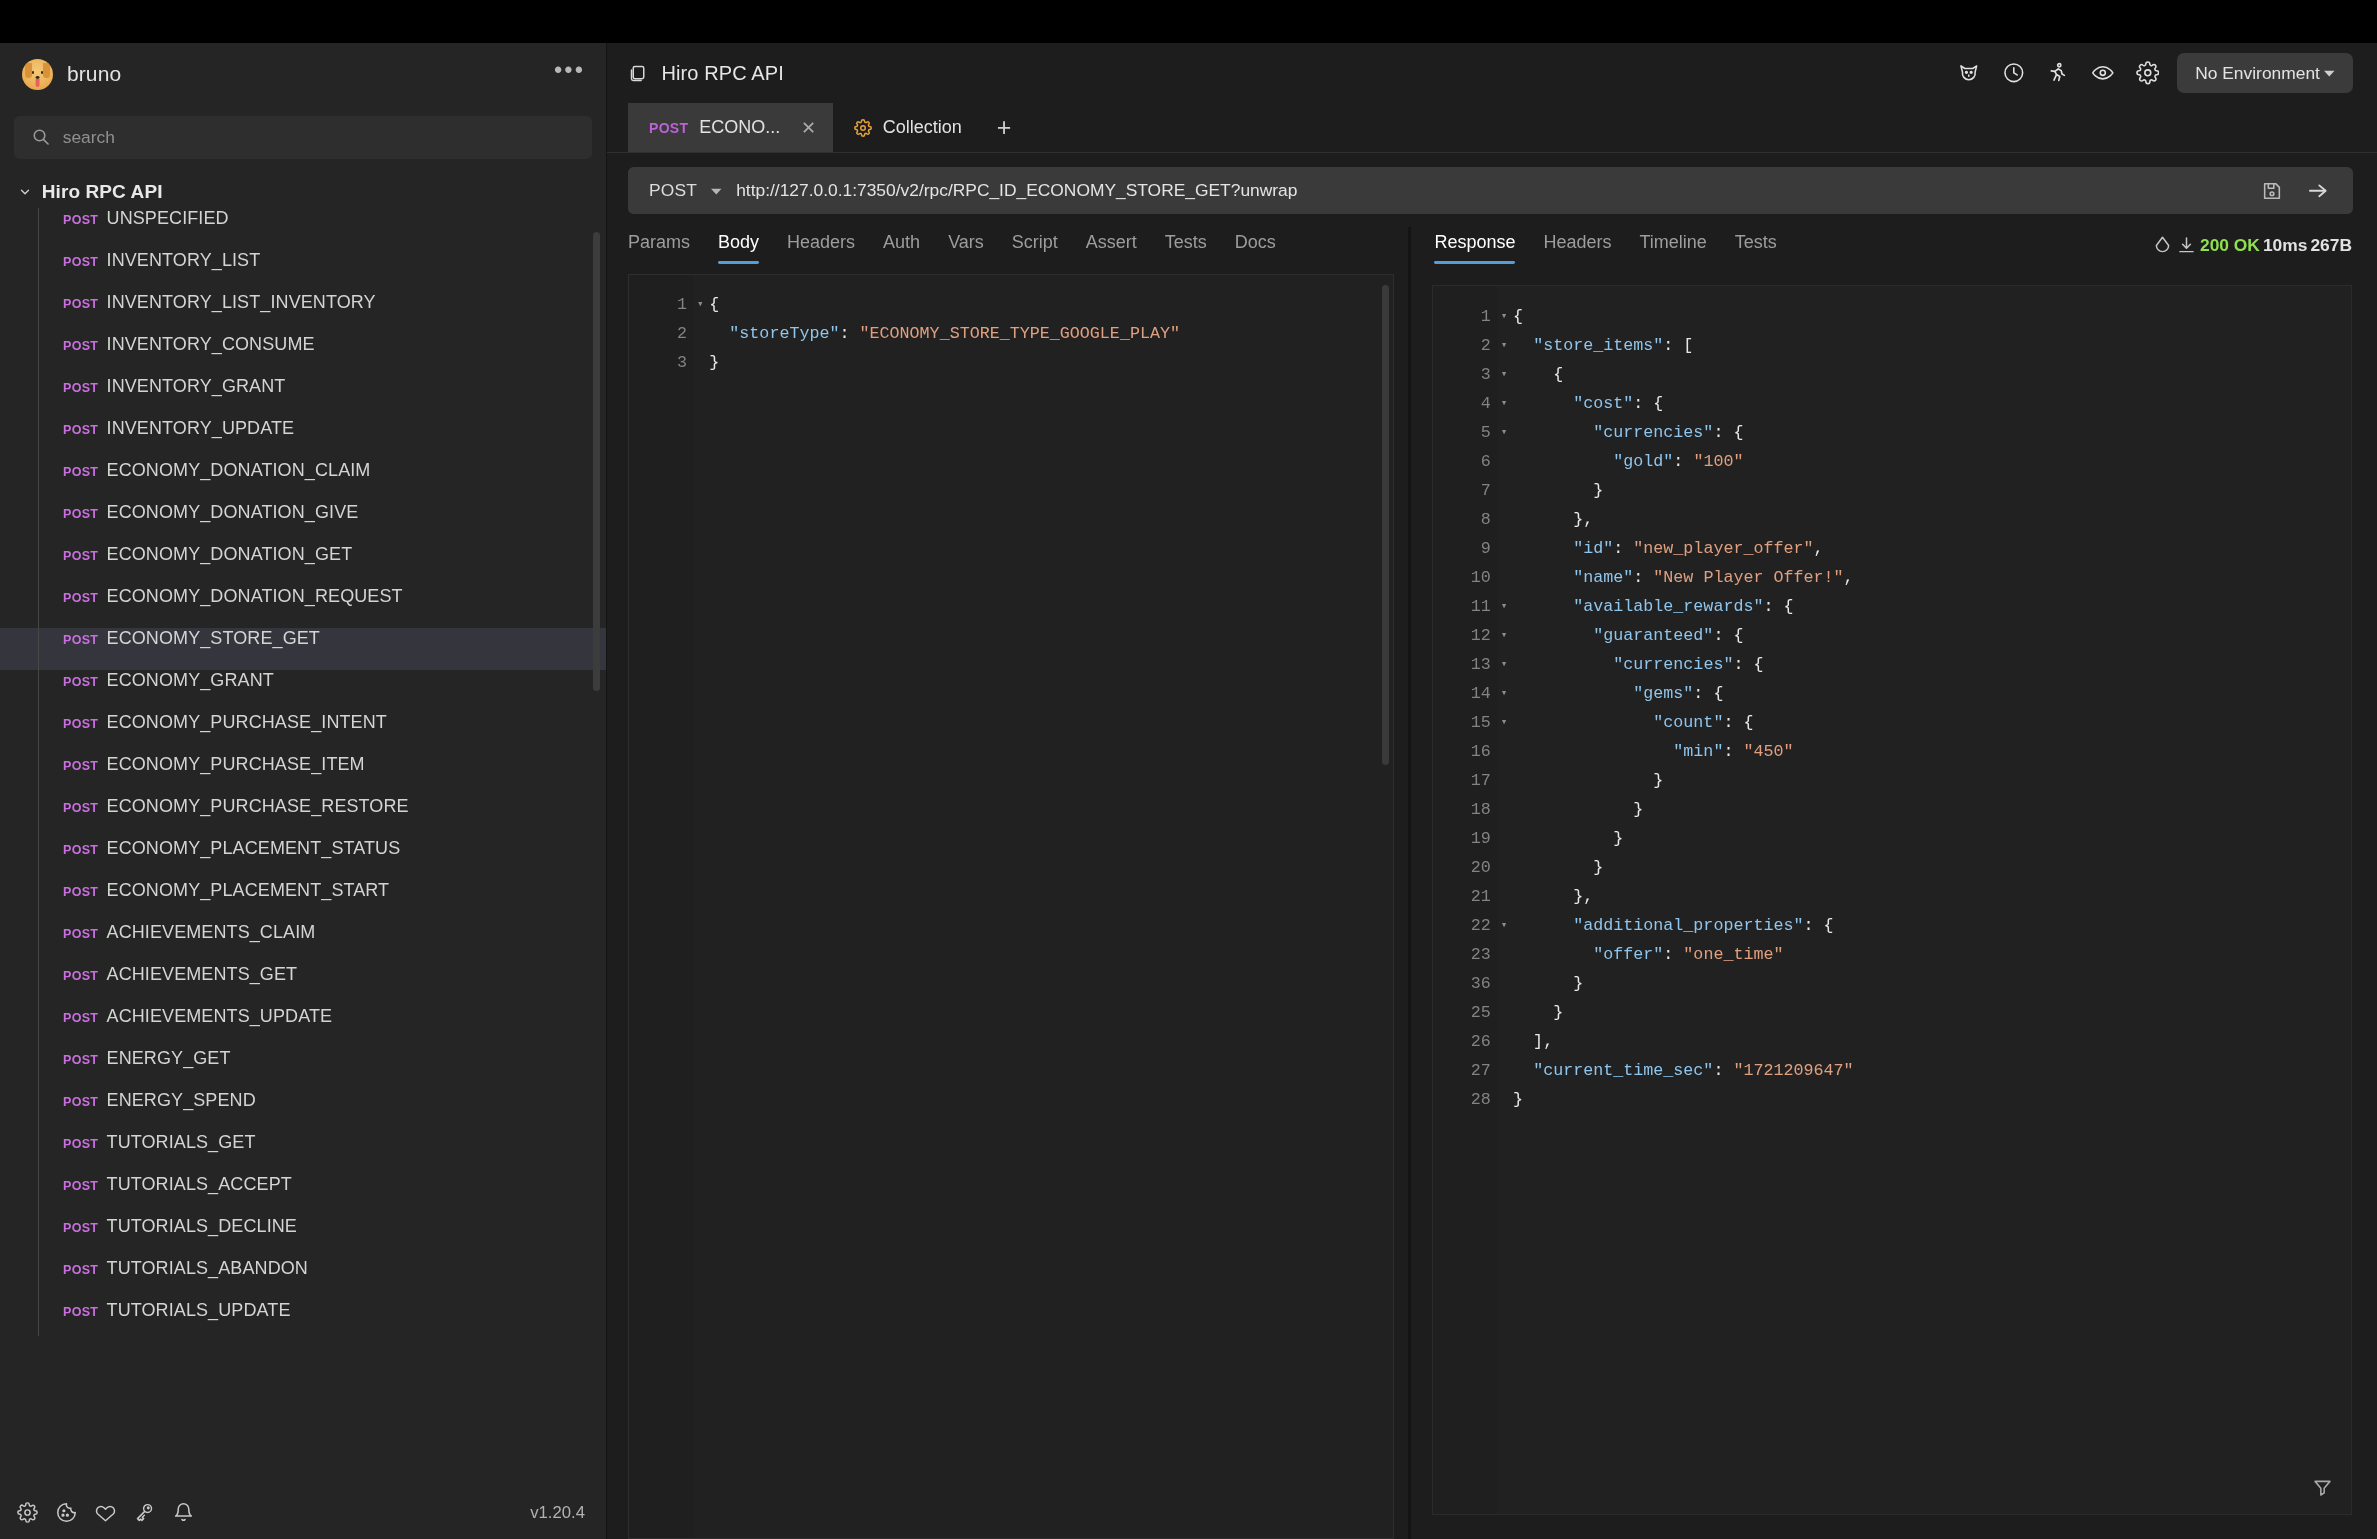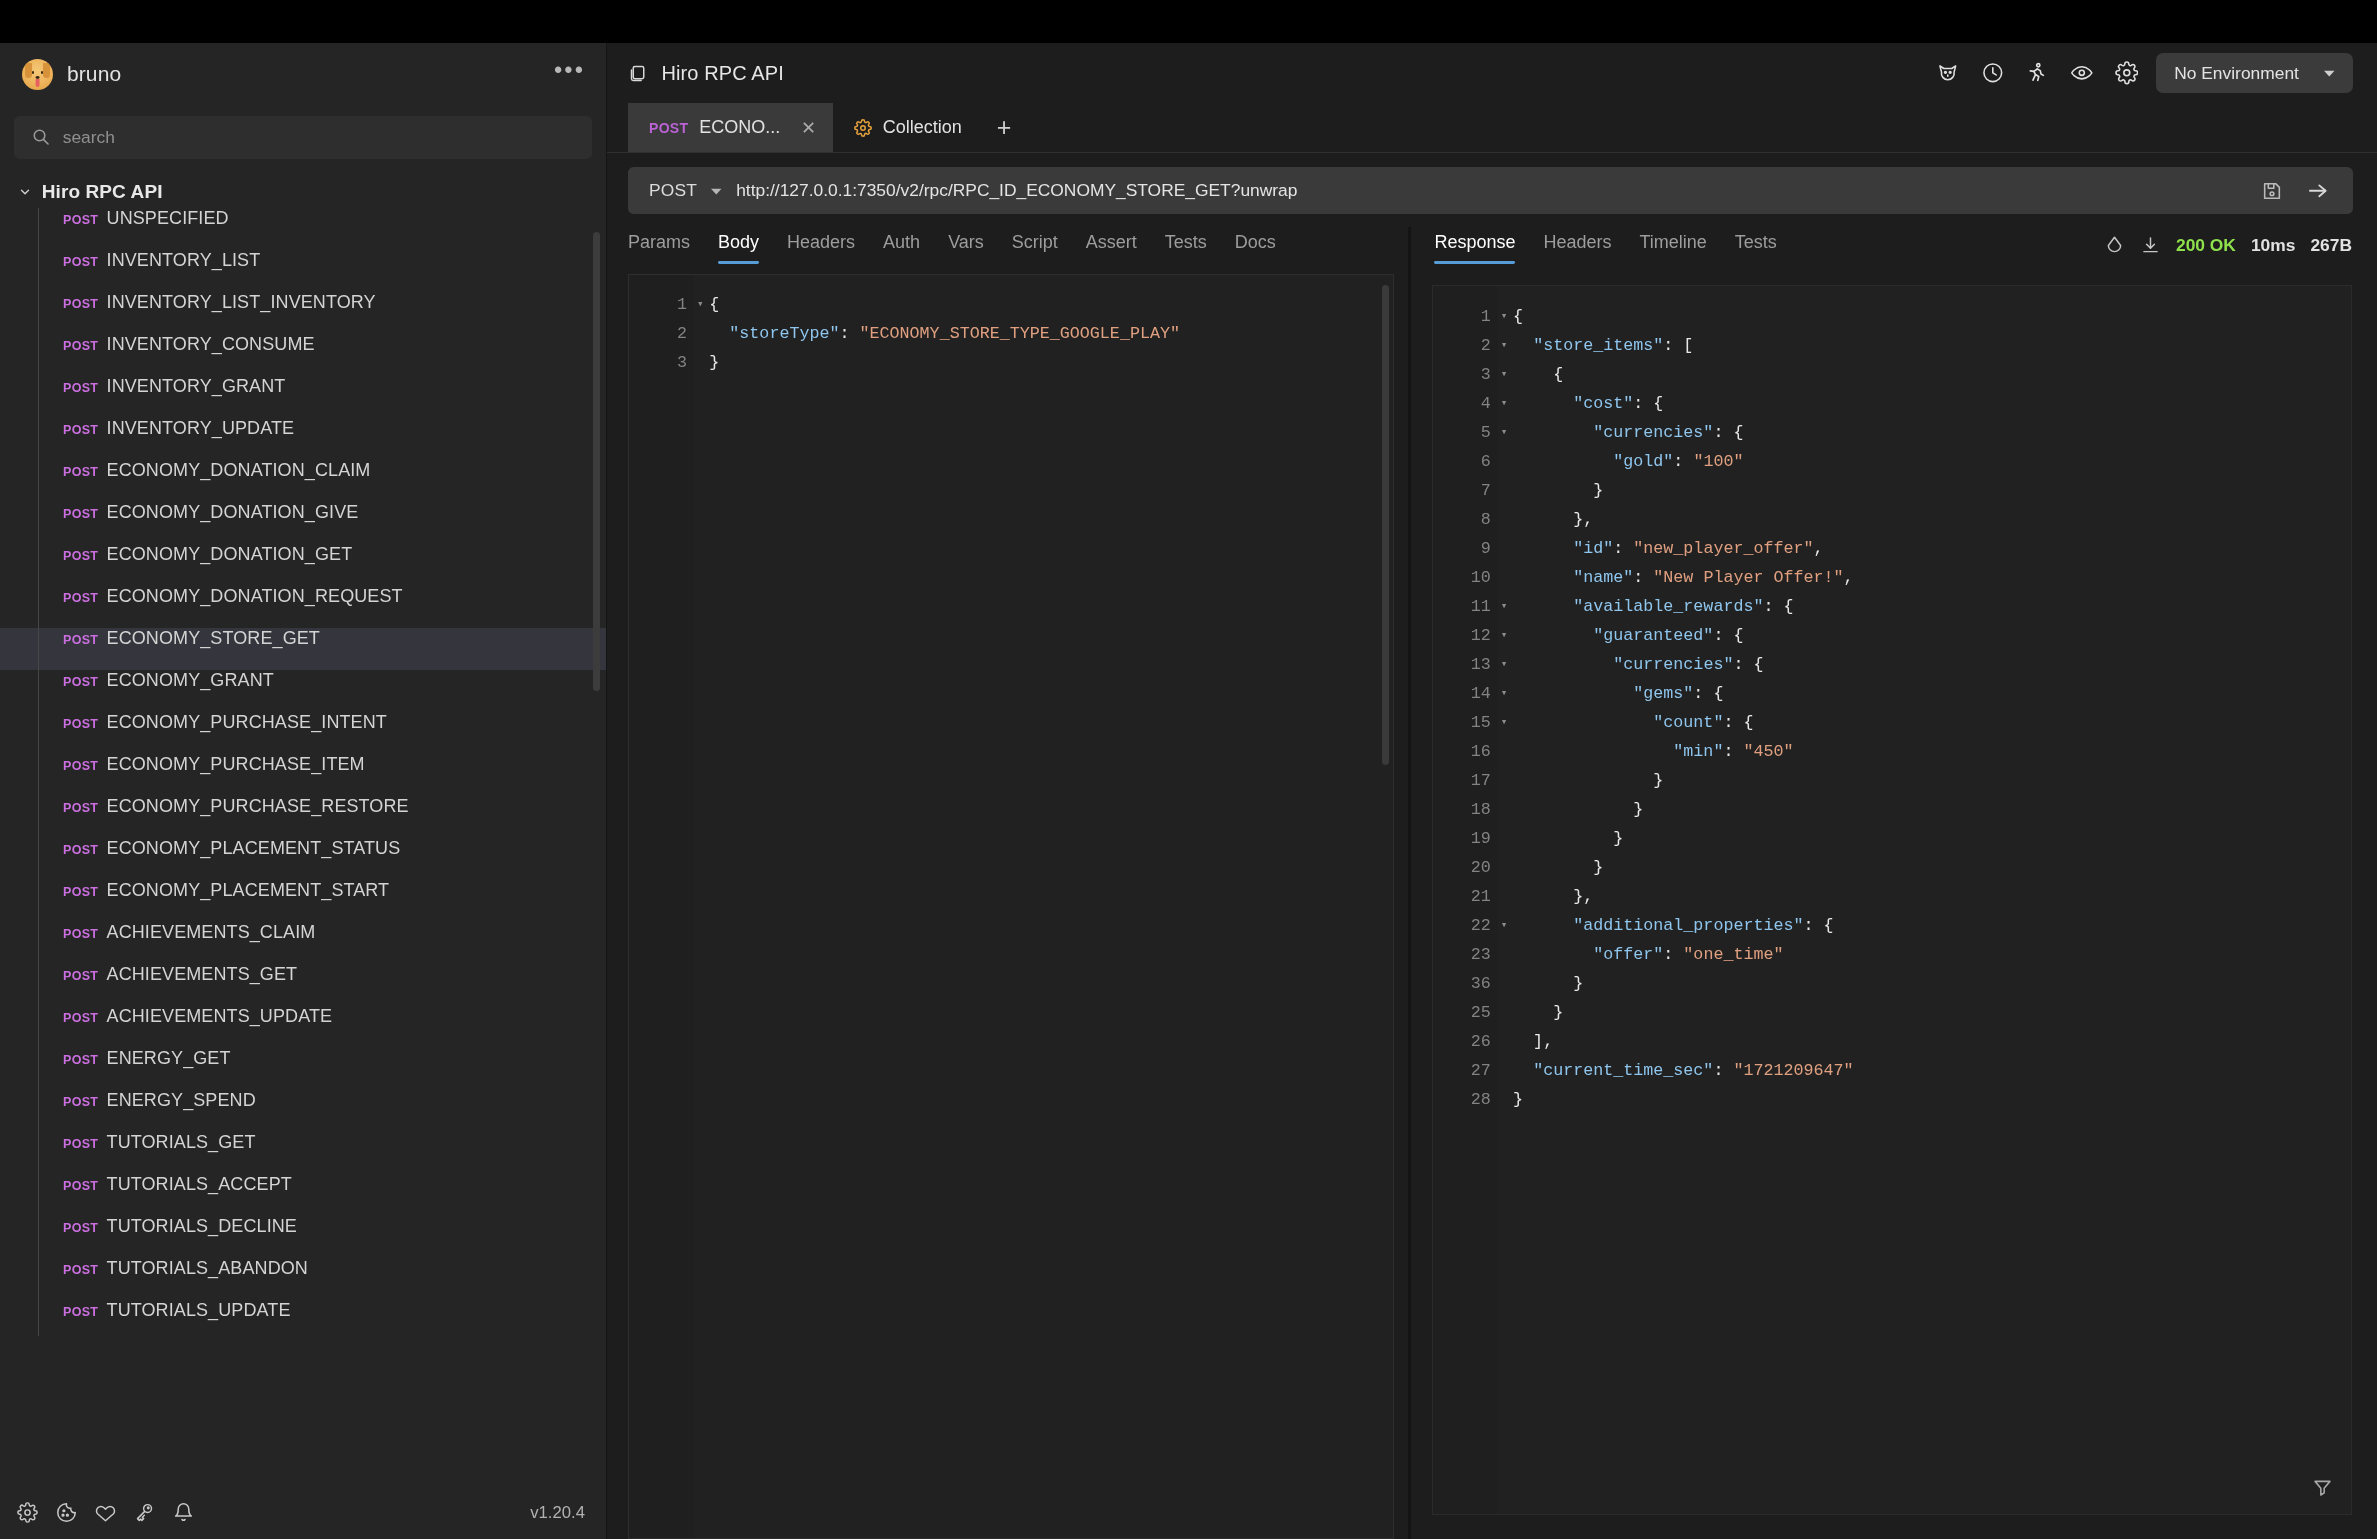--- a/index.html
+++ b/index.html
@@ -134,21 +134,21 @@
   .main { flex: 1 1 auto; display: flex; flex-direction: column; background: #1d1d1d; min-width: 0; }
   .main-head {
     height: 60px; display: flex; align-items: center;
     padding: 0 23.6px 0 21px; background: #1d1d1d;
   }
   .mh-title { font-size: 20px; color: #e6e6e6; margin-left: 12.5px; flex: 1 1 auto; letter-spacing: 0.1px; }
   .mh-icons { display: flex; align-items: center; gap: 21px; }
   .env-btn {
     margin-left: 18px; height: 40px; padding: 0 18px;
     background: #3b3b3b; border-radius: 7px;
-    display: flex; align-items: center; gap: 24px; cursor: pointer;
+    display: flex; align-items: center; gap: 3px; cursor: pointer;
   }
   .env-btn span { font-size: 17.4px; color: #e3e3e3; }
 
   .tabstrip { height: 49px; display: flex; align-items: flex-end; padding-left: 21px; gap: 0; }
   .tab {
     height: 49px; display: flex; align-items: center; gap: 11px;
     padding: 0 16.7px 0 21px; cursor: pointer; background: transparent;
   }
   .tab.active { background: #3a3a3a; }
   .tab .m { color: #bb63d4; font-size: 14px; font-weight: bold; letter-spacing: 0.3px; }
@@ -214,21 +214,21 @@
   .p { color: #e8e8e8; }
   .ed-scroll {
     position: absolute; right: 4.2px; top: 9.7px; width: 7px; height: 480px;
     background: #3a3a3a; border-radius: 4.2px; cursor: pointer;
   }
 
   .resp-head {
     display: flex; align-items: flex-end; padding: 15.3px 25px 0 23.6px; height: 50px;
   }
   .resp-tabs { display: flex; align-items: flex-end; gap: 28px; flex: 1 1 auto; }
-  .resp-meta { display: flex; align-items: center; gap: 15px; padding-bottom: 8.3px; }
+  .resp-meta { display: flex; align-items: center; gap: 3px; padding-bottom: 8.3px; }
   .resp-meta .st { color: #8ee04c; font-size: 17.4px; font-weight: bold; }
   .resp-meta .tm, .resp-meta .sz { color: #e2e2e2; font-size: 17.4px; font-weight: bold; }
 
   .resp-body {
     margin: 21px 25px 23.6px 21px; flex: 1 1 auto;
     background: #212121; border: 0.7px solid #2b2b2b;
     display: flex; position: relative; overflow: hidden; min-height: 0;
   }
   .resp-filter {
     position: absolute; right: 18px; bottom: 16.7px; cursor: pointer;

